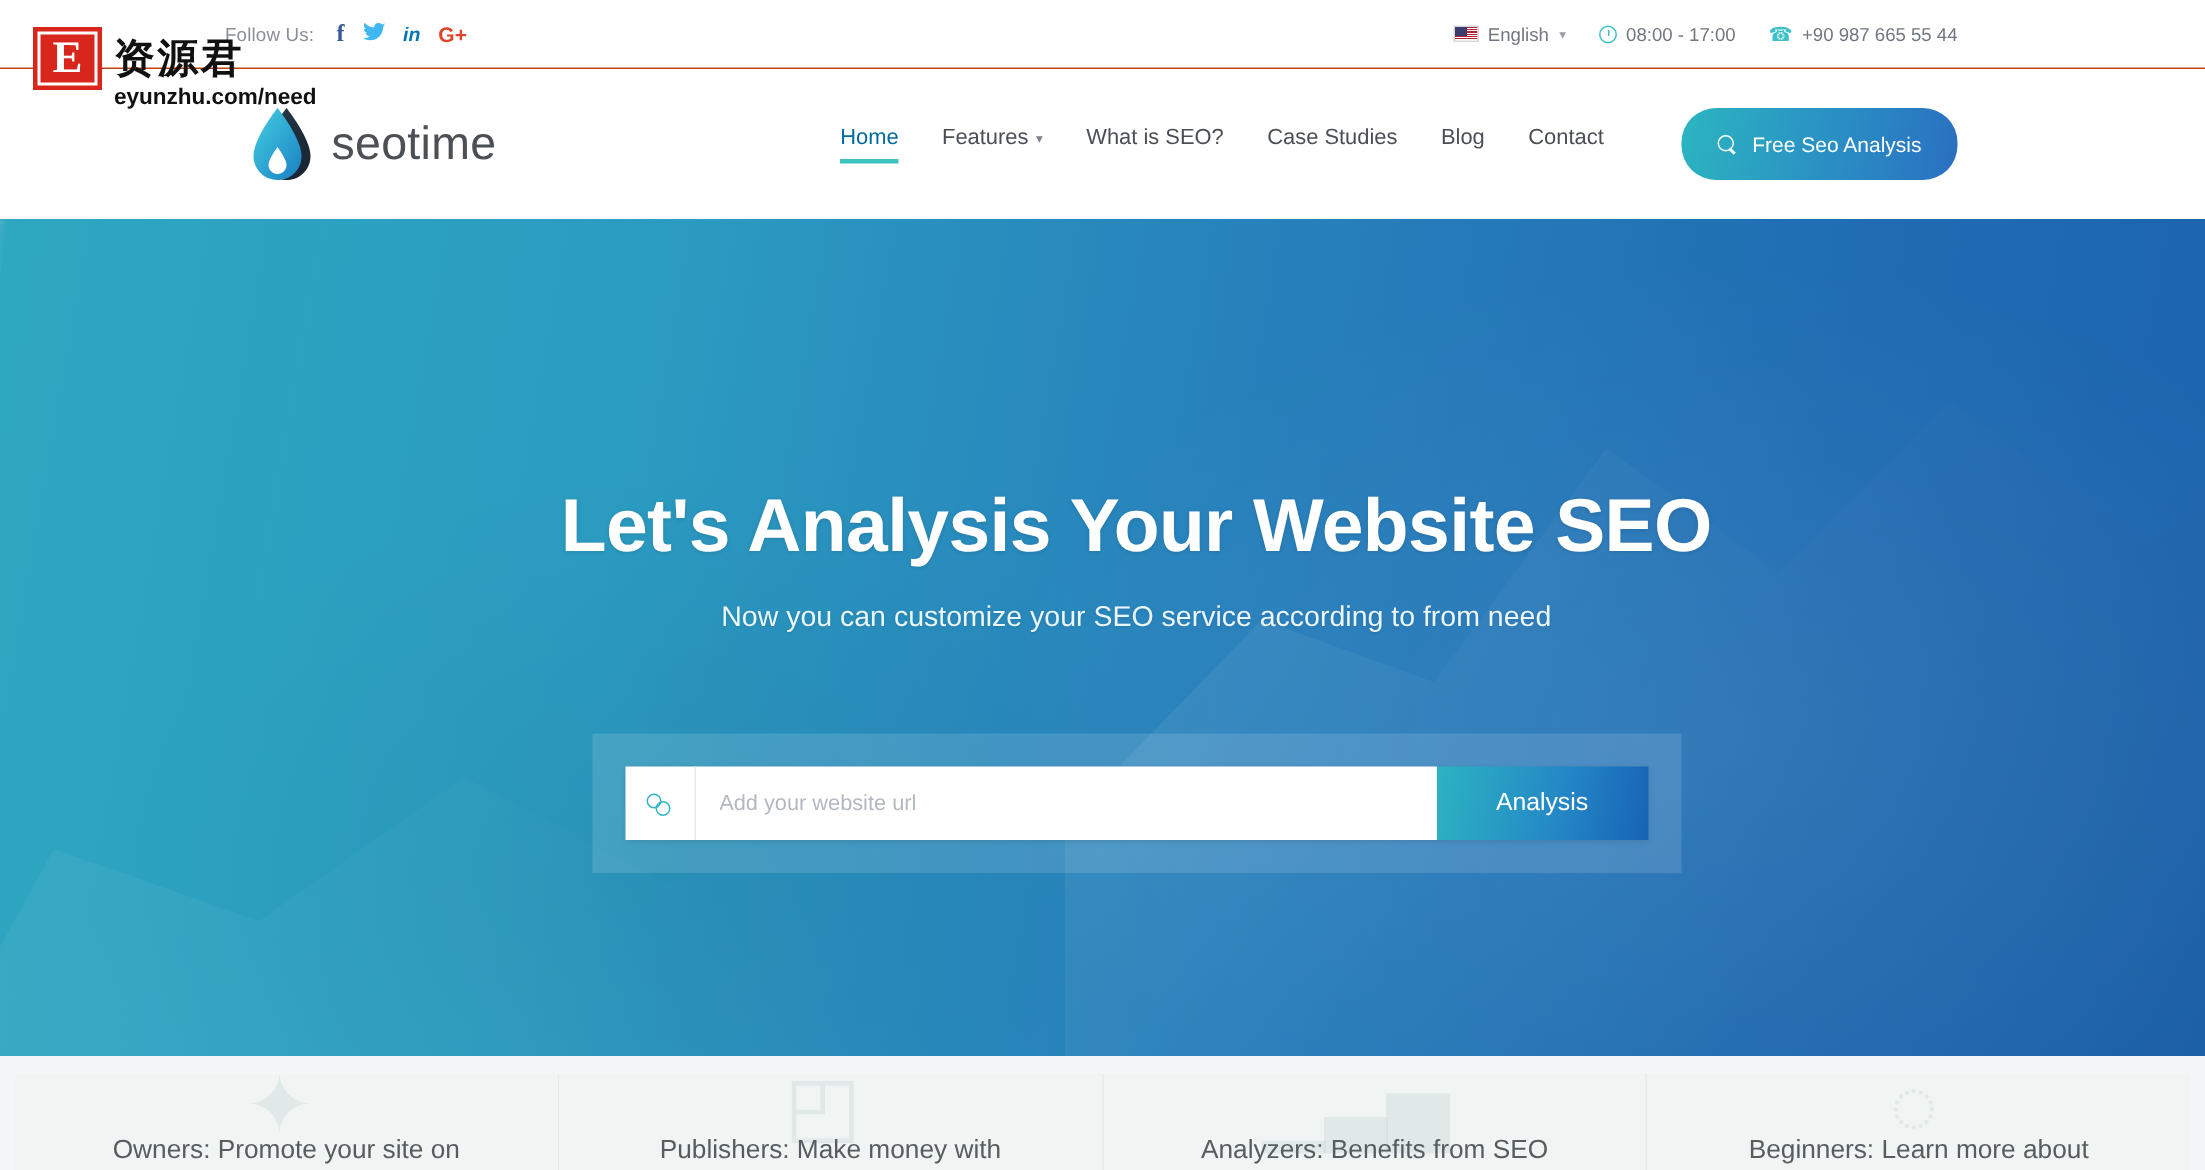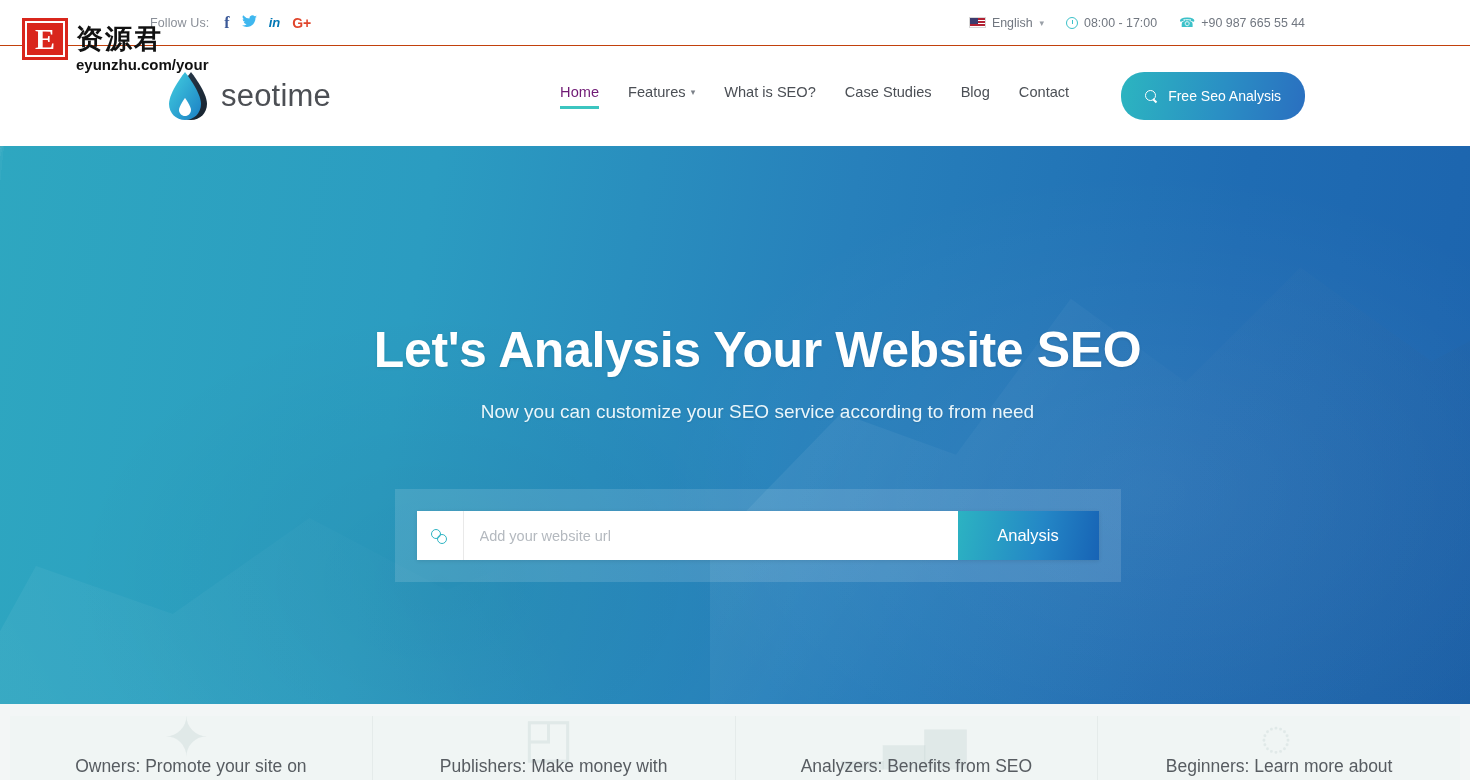--- a/index.html
+++ b/index.html
@@ -62,21 +62,21 @@
     z-index:4;
   }
   .brand { display:flex; align-items:center; gap:12px; }
   .brand-name { font-size:31px; color:#4c4f54; letter-spacing:.2px; font-weight:400; }
 
   .nav { display:flex; align-items:center; gap:29px; margin-left:auto; margin-right:52px; }
   .nav-item {
     font-size:14.6px; color:#4b4f55; cursor:pointer; position:relative;
     padding-bottom:9px; display:flex; align-items:center; gap:5px; white-space:nowrap;
   }
-  .nav-item.active { color:#701a75;margin-left:24px; }
+  .nav-item.active { color:#0369a1;margin-left:24px; }
   .nav-item.active::after {
     content:""; position:absolute; left:0; bottom:0; width:100%; height:3px; background:#3cc5c0;
   }
   .nav-chev { font-size:9px; color:#7c8189; }
 
   .cta-btn {
     height:48px; padding:0 24px; border-radius:23px;
     background:linear-gradient(100deg,#2cb5c0 0%,#2a8fc4 55%,#2a6fc0 100%);
     color:#fff; font-size:14px; display:flex; align-items:center; gap:10px;
     cursor:pointer; border:none; white-space:nowrap;
@@ -325,14 +325,14 @@
   </div>
 </section>
 
 <div class="watermark">
   <div class="wm-row">
     <div class="wm-logo">
       <div class="wm-logo-inner">E</div>
     </div>
     <span class="wm-cn">资源君</span>
   </div>
-  <span class="wm-url">eyunzhu.com/your</span>
+  <span class="wm-url">eyunzhu.com/need</span>
 </div>
 
 </body></html>

